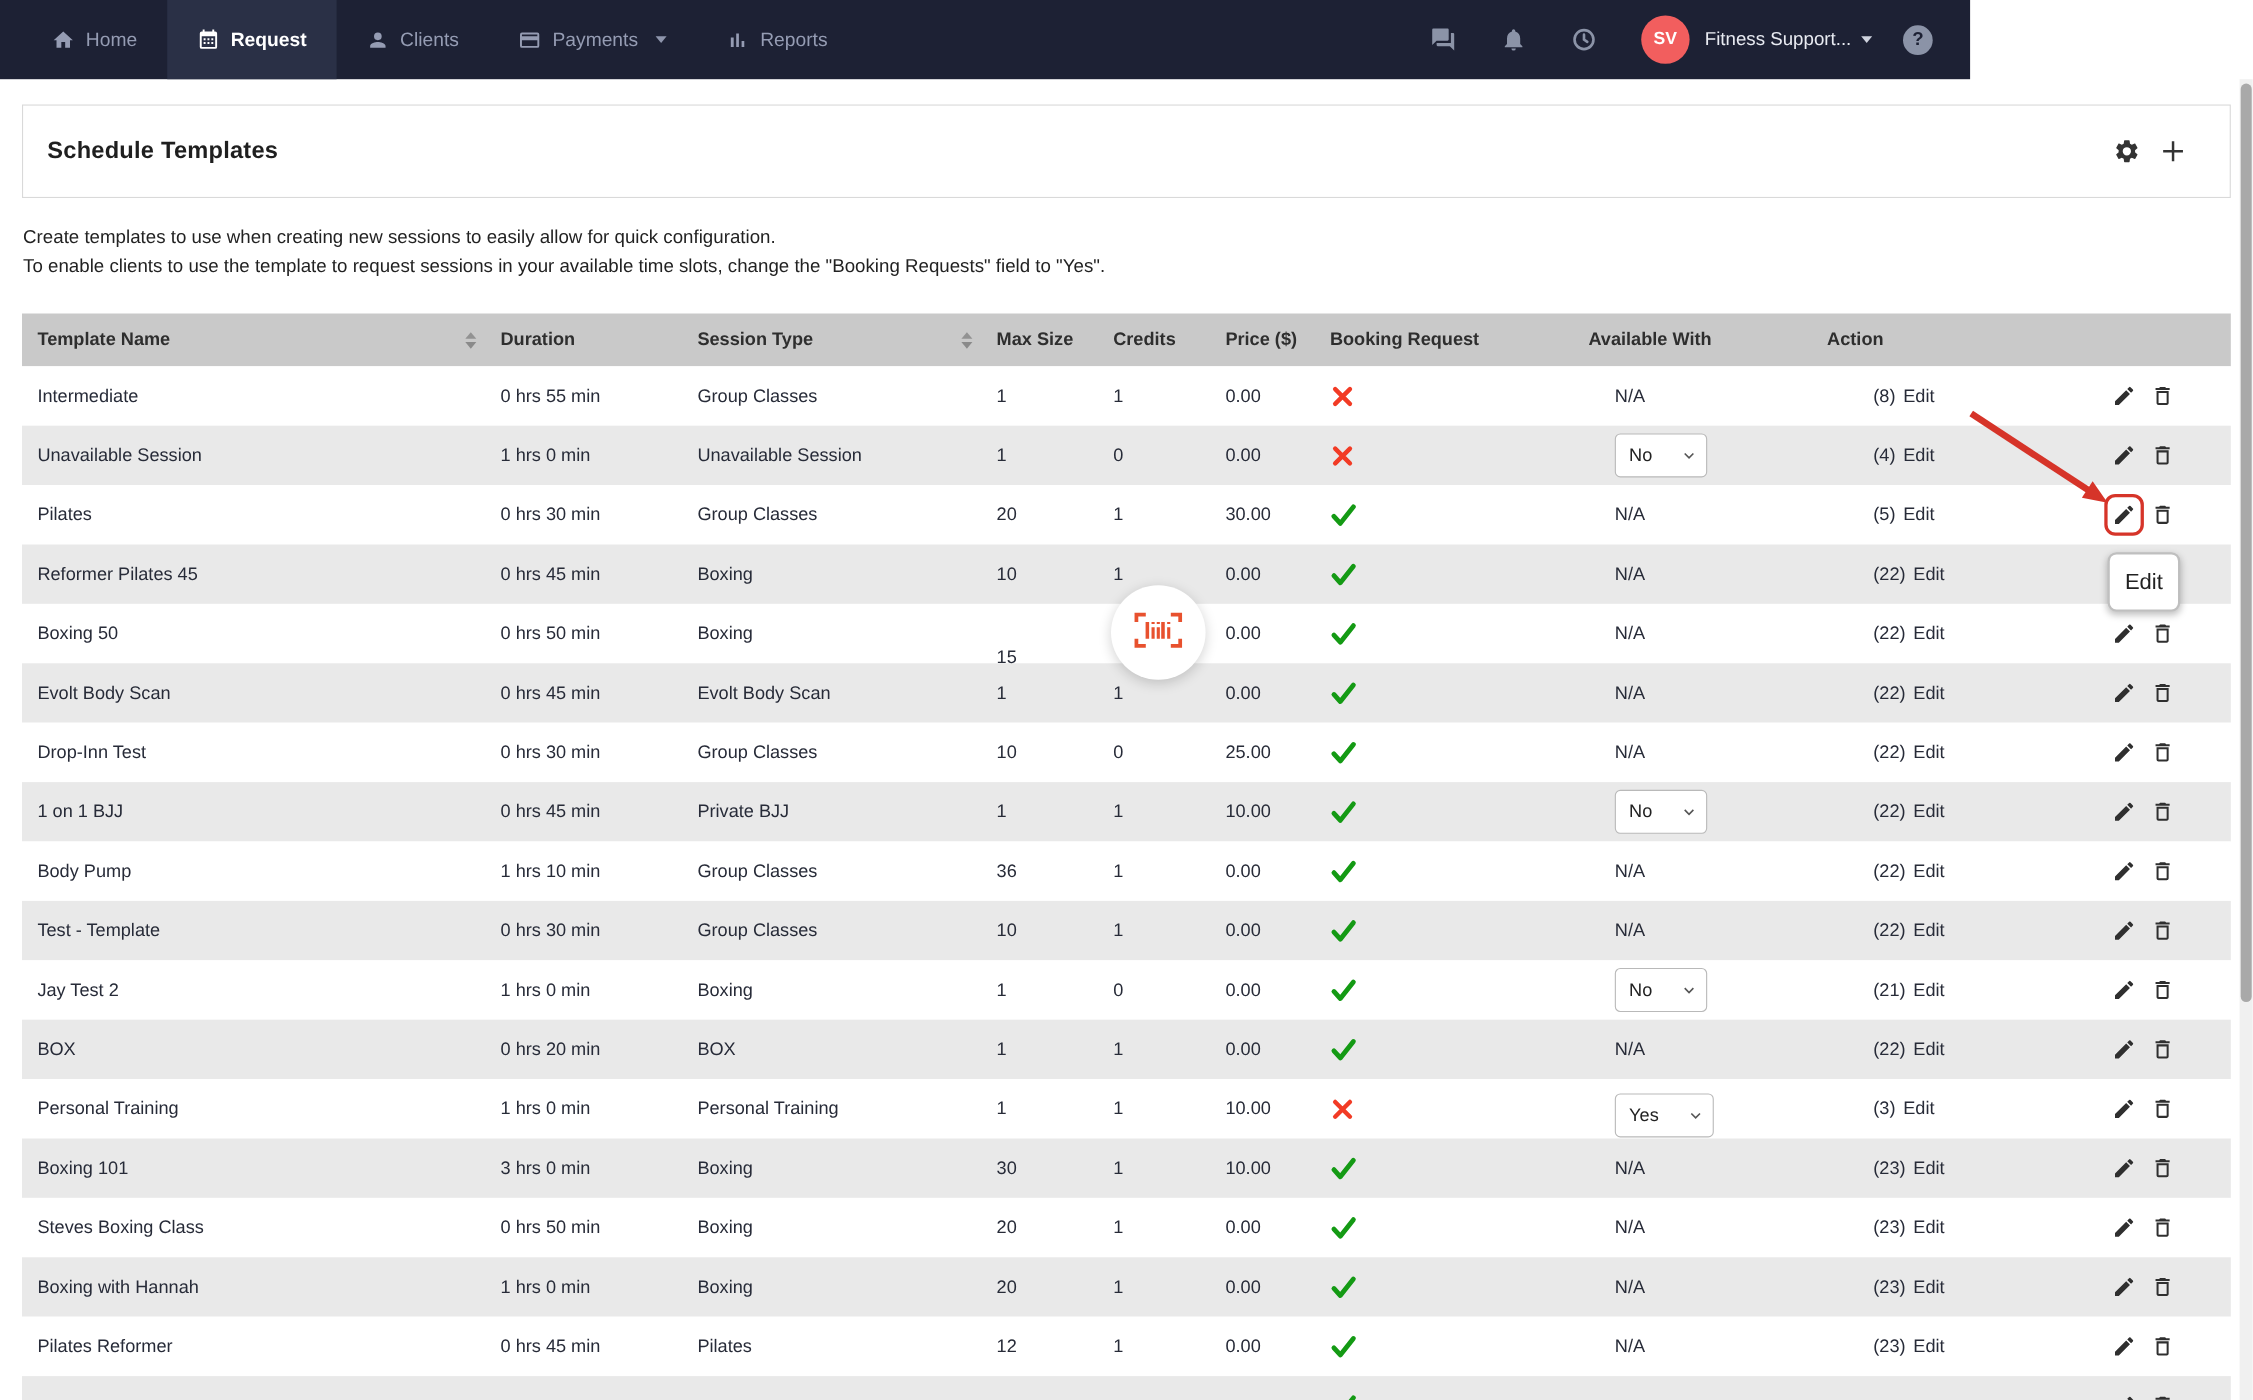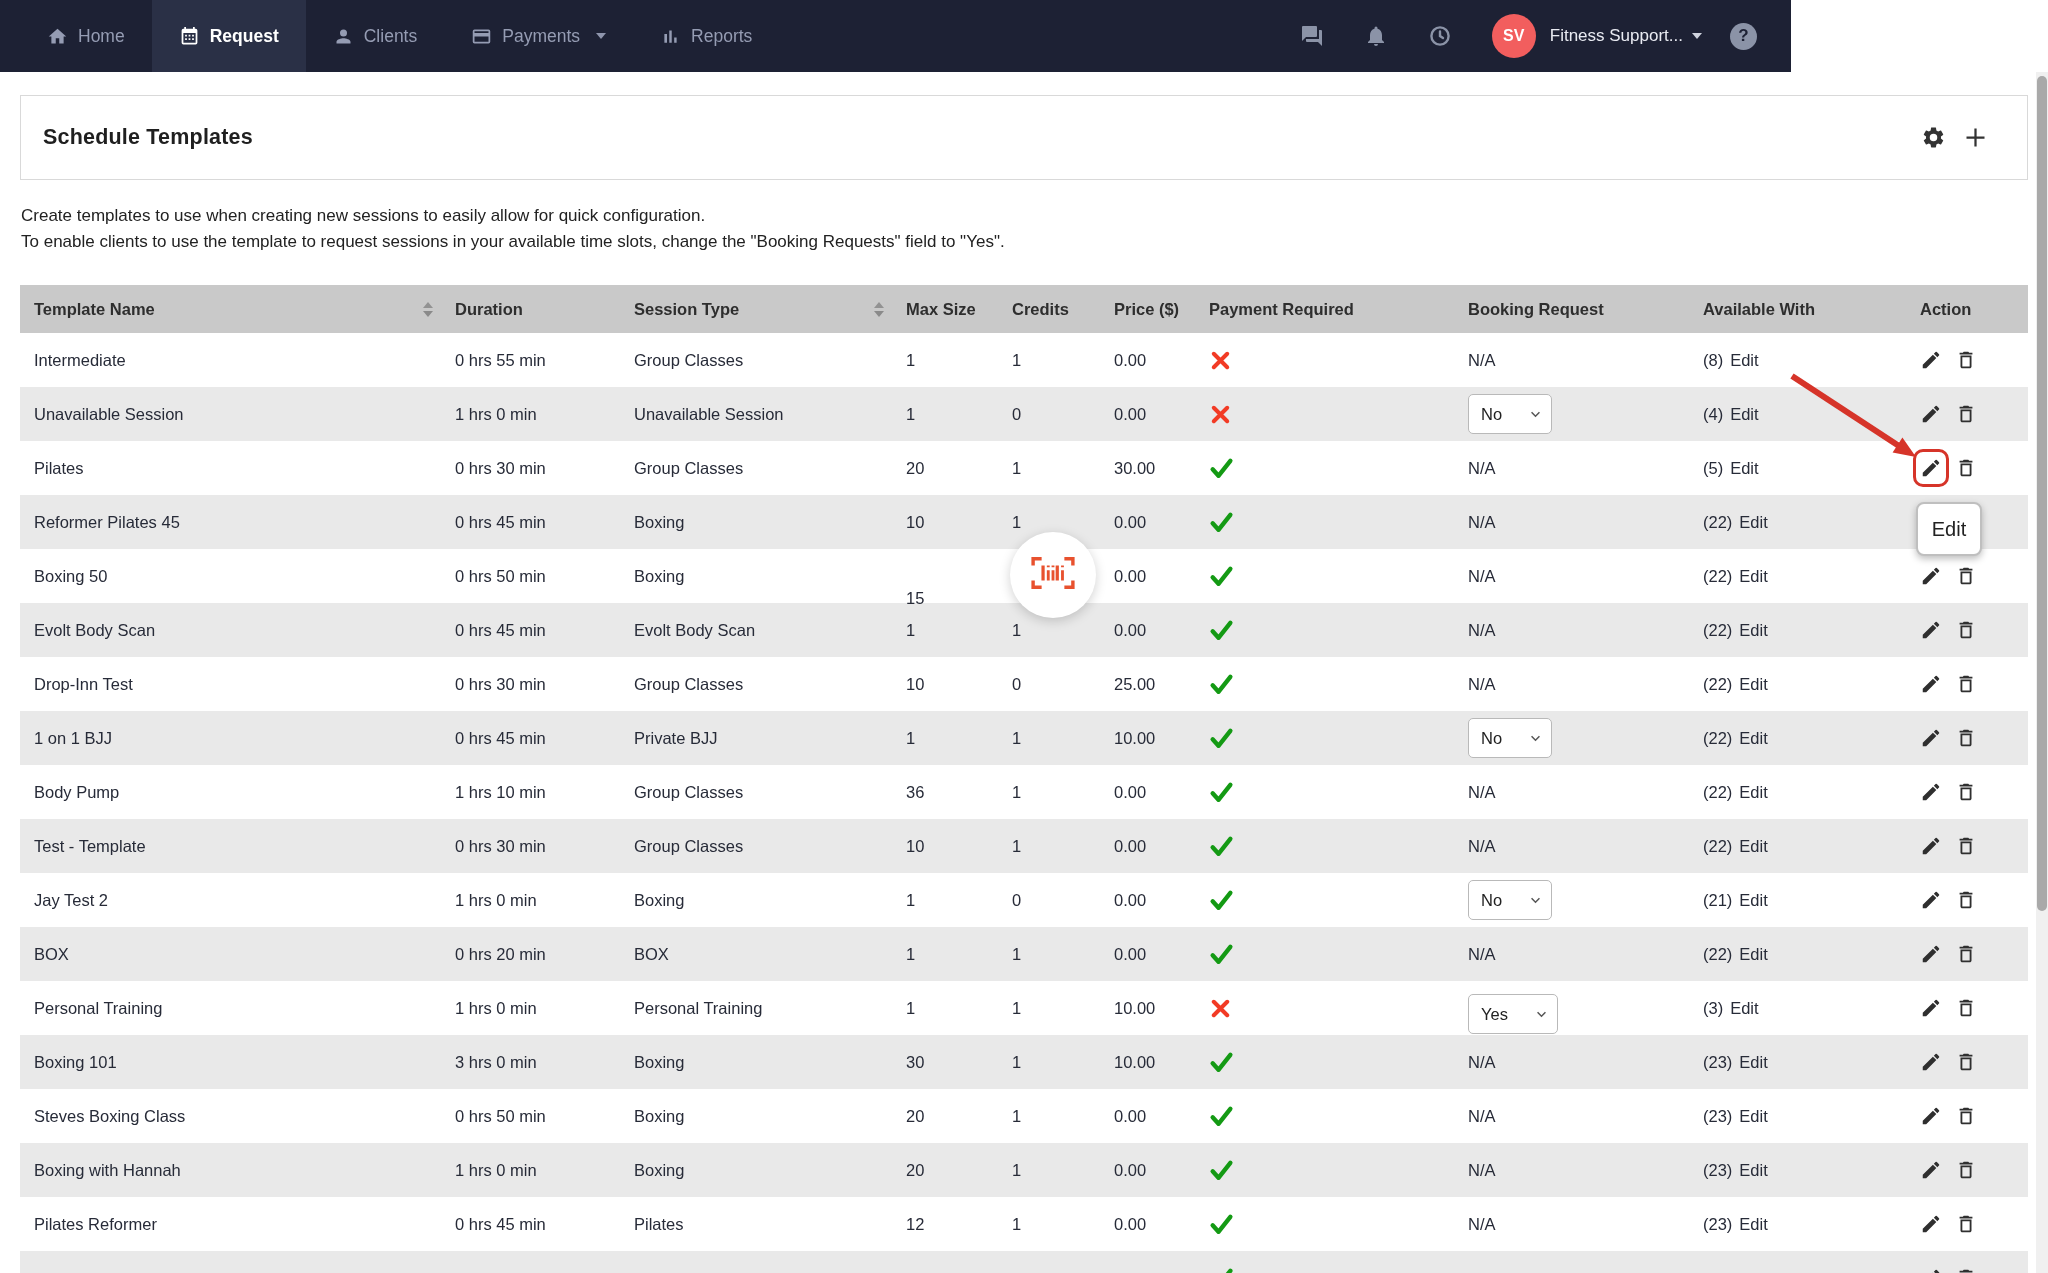--- a/index.html
+++ b/index.html
@@ -180,23 +180,20 @@
     </div>
     <div class="hcell" style="width: 106px;">
       <span>Max Size</span>
     </div>
     <div class="hcell" style="width: 102px;">
       <span>Credits</span>
     </div>
     <div class="hcell" style="width: 95px;">
       <span>Price ($)</span>
     </div>
-    <div class="hcell" style="width: 259px;">
-      <span>Payment Required</span>
-    </div>
     <div class="hcell" style="width: 235px;">
       <span>Booking Request</span>
     </div>
     <div class="hcell" style="width: 217px;">
       <span>Available With</span>
     </div>
     <div class="hcell" style="width: 122px;">
       <span>Action</span>
     </div>
   </div>

